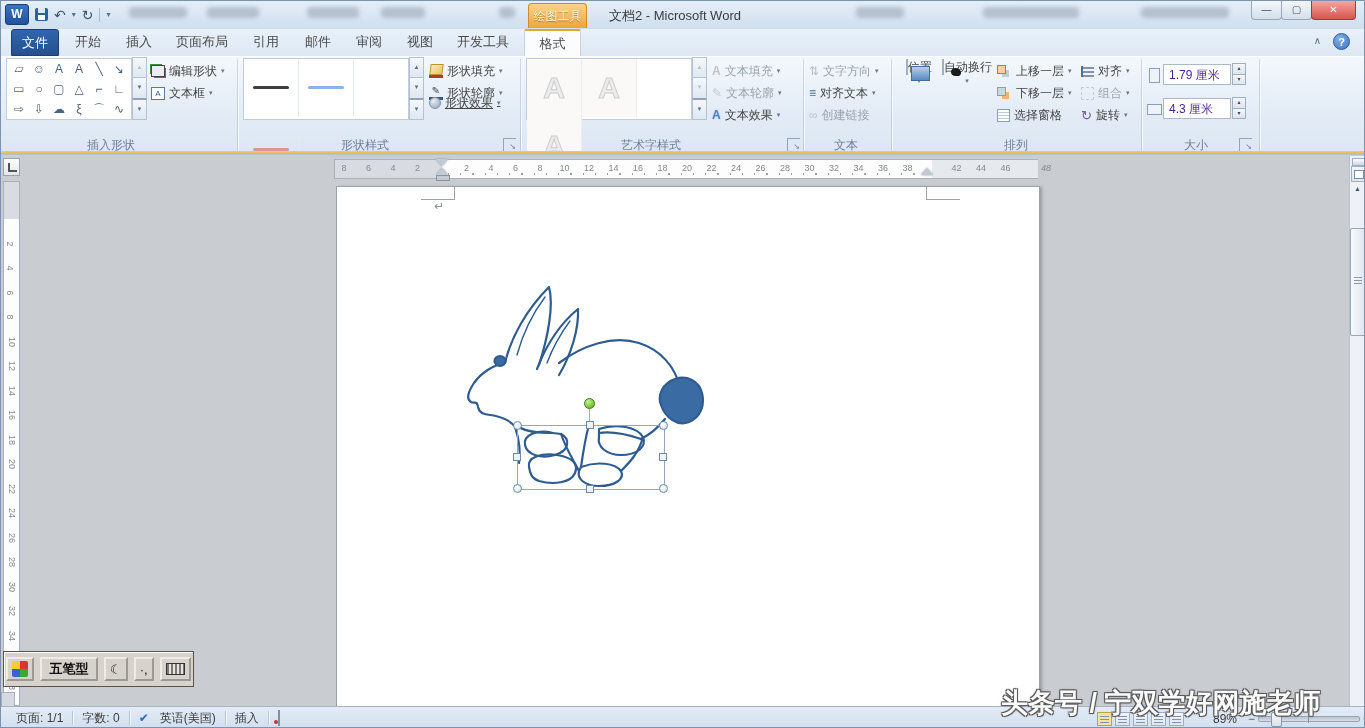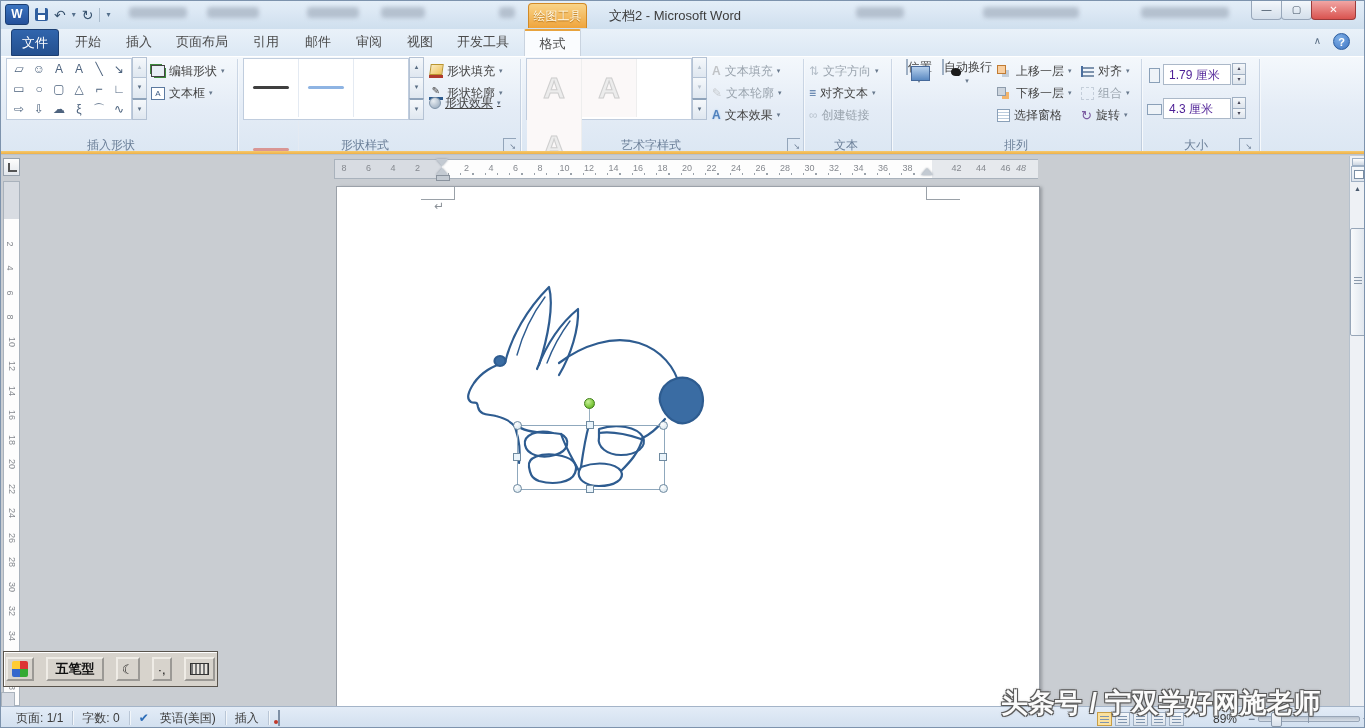--- a/index.html
+++ b/index.html
@@ -135,21 +135,21 @@
   .vs-thumb i{position:absolute;left:3px;top:48px;width:8px;height:1px;background:#8a99ab;box-shadow:0 3px 0 #8a99ab,0 6px 0 #8a99ab;}
   
   .selrect{position:absolute;left:516px;top:424px;width:146px;height:63px;border:1px solid #8fa8bd;}
   .hnd{position:absolute;width:9px;height:9px;box-sizing:border-box;border:1px solid #6f8aa0;}
   .hnd.c{border-radius:50%;background:radial-gradient(circle at 35% 30%,#fff,#cfe0ea);}
   .hnd.s{width:8px;height:8px;background:#eaf4fb;}
   .rotstem{position:absolute;left:588px;top:407px;width:1px;height:13px;background:#9ab0c2;}
   .rothnd{position:absolute;left:583px;top:397px;width:11px;height:11px;border-radius:50%;border:1px solid #3e7d18;
      background:radial-gradient(circle at 35% 30%,#c8f09a,#7fc93e 60%,#4f9a1e);box-sizing:border-box;}
   
-  .imebar{position:absolute;left:2px;top:496px;height:30px;display:flex;align-items:center;gap:12px;padding:2px;
+  .imebar{position:absolute;left:2px;top:496px;height:30px;display:flex;align-items:center;gap:6px;padding:2px;
      background:#d7d3cc;border:1px solid #58534c;box-shadow:inset 1px 1px 0 #fff;}
   .imebtn{height:24px;border:2px outset #efece6;background:#d7d3cc;font-size:13px;color:#111;
      display:flex;align-items:center;justify-content:center;padding:0 4px;box-sizing:border-box;}
   .imeicon{width:16px;height:16px;border-radius:2px;background:conic-gradient(#d33 0 25%,#3a3 0 50%,#36c 0 75%,#fc3 0);}
   .kbd{width:17px;height:10px;border:1px solid #333;background:repeating-linear-gradient(90deg,#777 0 2px,#e8e5df 2px 4px);}
   
   .statusbar{position:absolute;left:0;top:705px;width:100%;height:23px;
      background:linear-gradient(#e3ecf7,#d0deee);border-top:1px solid #a4b4c8;font-size:12px;color:#3b3b3b;}
   .stleft{position:absolute;left:6px;top:0;height:22px;display:flex;align-items:center;}
   .stcell{padding:0 9px;white-space:nowrap;}
@@ -419,21 +419,21 @@
         <span class="rn" style="left: 425.5px;">26</span>
         <span class="rn" style="left: 450px;">28</span>
         <span class="rn" style="left: 474.5px;">30</span>
         <span class="rn" style="left: 499px;">32</span>
         <span class="rn" style="left: 523.5px;">34</span>
         <span class="rn" style="left: 548px;">36</span>
         <span class="rn" style="left: 572.5px;">38</span>
         <span class="rn" style="left: 621.5px;">42</span>
         <span class="rn" style="left: 646px;">44</span>
         <span class="rn" style="left: 670.5px;">46</span>
-        <span class="rn" style="left: 686px; font-style: italic;">48</span>
+        <span class="rn" style="left: 711px; font-style: italic;">48</span>
       </div>
     <div class="vruler">
       <div style="position:absolute;left:0;top:0;width:17px;height:37px;background:#d8dce2;"></div>
     <span class="rn vn" style="top: 56.5px; transform: rotate(90deg);">2</span>
         <span class="rn vn" style="top: 81px; transform: rotate(90deg);">4</span>
         <span class="rn vn" style="top: 105.5px; transform: rotate(90deg);">6</span>
         <span class="rn vn" style="top: 130px; transform: rotate(90deg);">8</span>
         <span class="rn vn" style="top: 154.5px; transform: rotate(90deg);">10</span>
         <span class="rn vn" style="top: 179px; transform: rotate(90deg);">12</span>
         <span class="rn vn" style="top: 203.5px; transform: rotate(90deg);">14</span>

